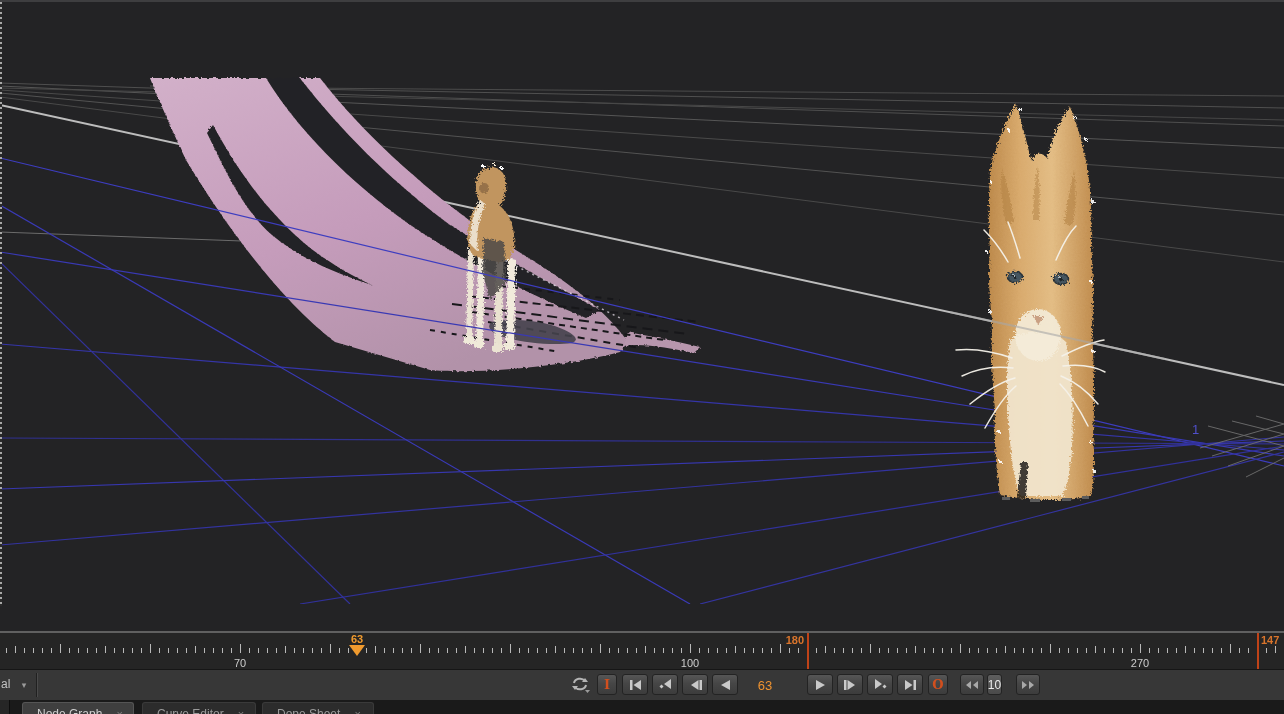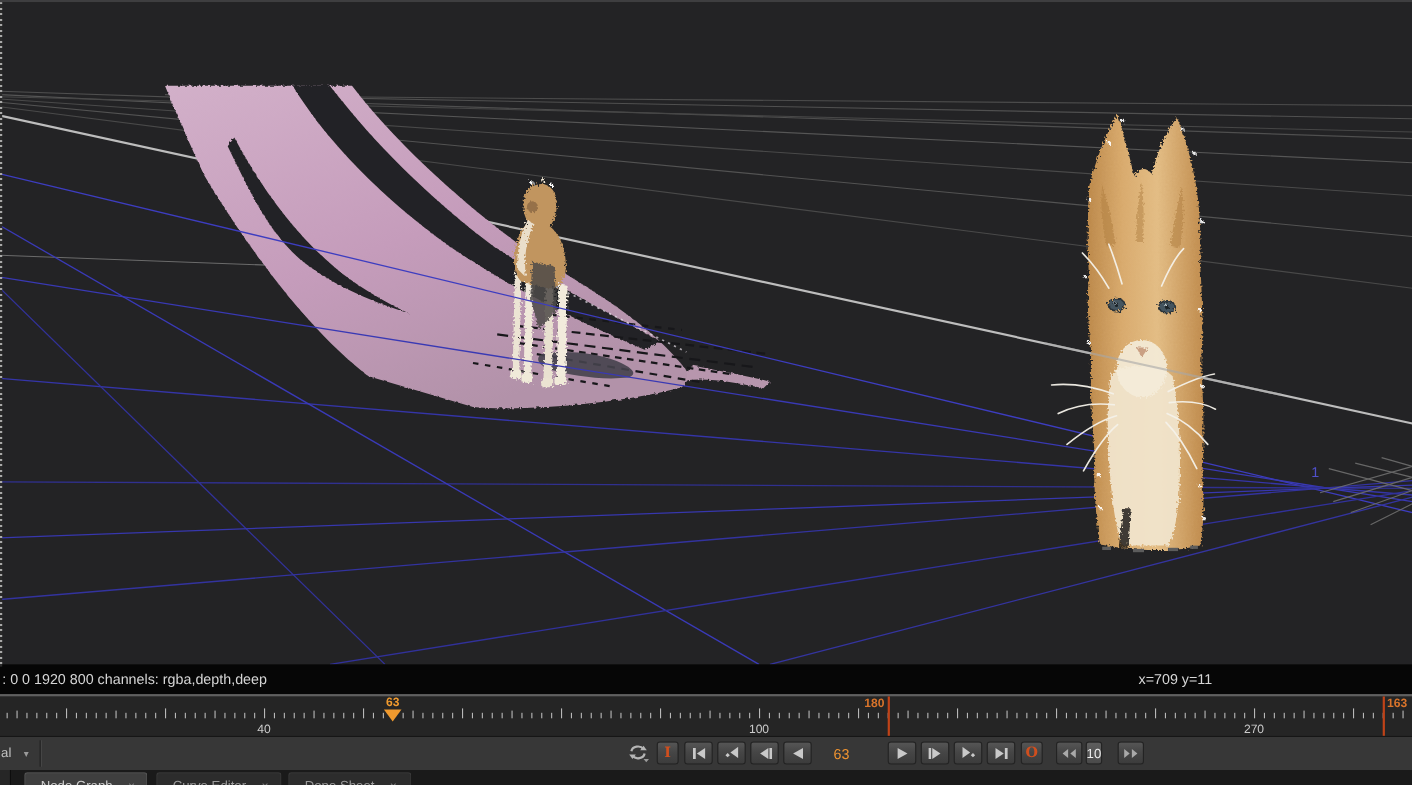--- a/index.html
+++ b/index.html
@@ -231,24 +231,20 @@
       <g fill="#5c5c5c">
         <rect x="1002" y="497" width="8" height="3"></rect>
           <rect x="1030" y="499" width="10" height="3"></rect>
         <rect x="1062" y="498" width="9" height="3"></rect>
           <rect x="1082" y="496" width="7" height="3"></rect>
       </g>
     </svg>
     <div id="left-dotted-edge"></div>
   </div>
 
-  <div id="statusbar">
-    <span id="status-left">: 0 0 1920 800 channels: rgba,depth,deep</span>
-    <span id="status-coords">x=709 y=11</span>
-  </div>
 
   <div id="ruler">
       <div class="tick" style="left: 6px; top: 15px; height: 5px;"></div>
       <div class="tick" style="left: 15px; top: 13px; height: 7px;"></div>
       <div class="tick" style="left: 24px; top: 15px; height: 5px;"></div>
       <div class="tick" style="left: 33px; top: 15px; height: 5px;"></div>
       <div class="tick" style="left: 42px; top: 15px; height: 5px;"></div>
       <div class="tick" style="left: 51px; top: 15px; height: 5px;"></div>
       <div class="tick" style="left: 60px; top: 11px; height: 9px;"></div>
       <div class="tick" style="left: 69px; top: 15px; height: 5px;"></div>
@@ -379,27 +375,27 @@
       <div class="tick" style="left: 1194px; top: 15px; height: 5px;"></div>
       <div class="tick" style="left: 1203px; top: 15px; height: 5px;"></div>
       <div class="tick" style="left: 1212px; top: 15px; height: 5px;"></div>
       <div class="tick" style="left: 1221px; top: 15px; height: 5px;"></div>
       <div class="tick" style="left: 1230px; top: 11px; height: 9px;"></div>
       <div class="tick" style="left: 1239px; top: 15px; height: 5px;"></div>
       <div class="tick" style="left: 1248px; top: 15px; height: 5px;"></div>
       <div class="tick" style="left: 1257px; top: 15px; height: 5px;"></div>
       <div class="tick" style="left: 1266px; top: 15px; height: 5px;"></div>
       <div class="tick" style="left: 1275px; top: 13px; height: 7px;"></div>
-      <div class="tick-label" style="left: 240px;">40</div>
+      <div class="tick-label" style="left: 240px;">70</div>
       <div class="tick-label" style="left: 690px;">100</div>
       <div class="tick-label" style="left: 1140px;">270</div>
       <div class="range-line" style="left: 807px;"></div>
       <div class="range-label" style="right: 480px;">180</div>
       <div class="range-line" style="left: 1257px;"></div>
-      <div class="range-label" style="left: 1261px;">163</div>
+      <div class="range-label" style="left: 1261px;">147</div>
       <div id="playhead-label" style="left: 357px;">63</div>
       <div id="playhead-tri" style="left: 357px;"></div>
     </div>
 
   <div id="transport">
     <span id="range-dropdown">
       <span>al</span>
       <span class="arrow">▾</span>
     </span>
     <div id="transport-sep"></div>

